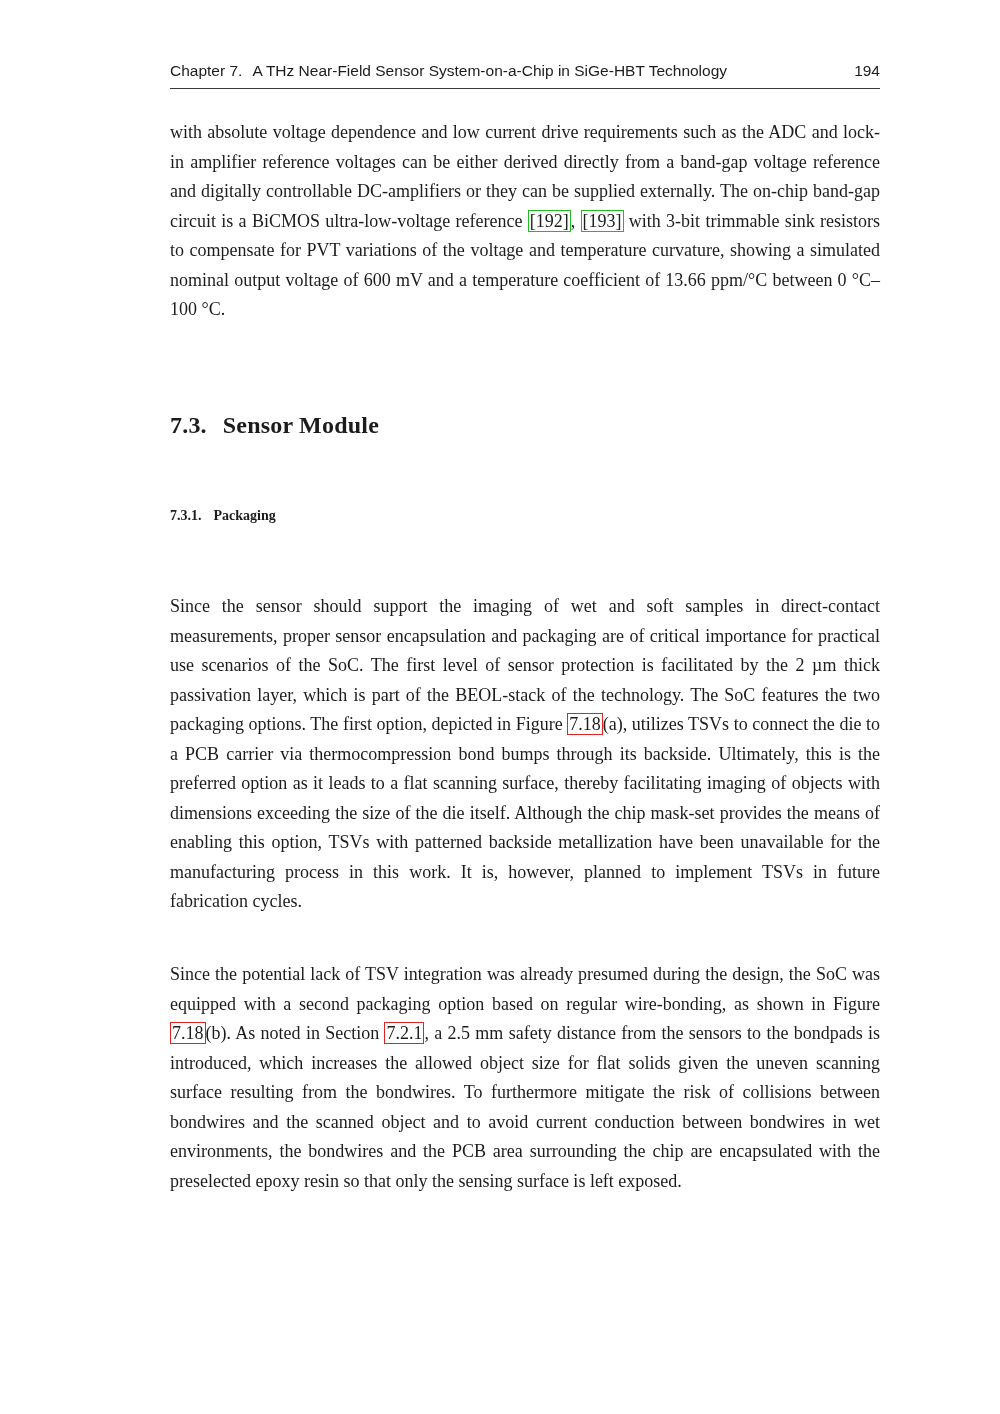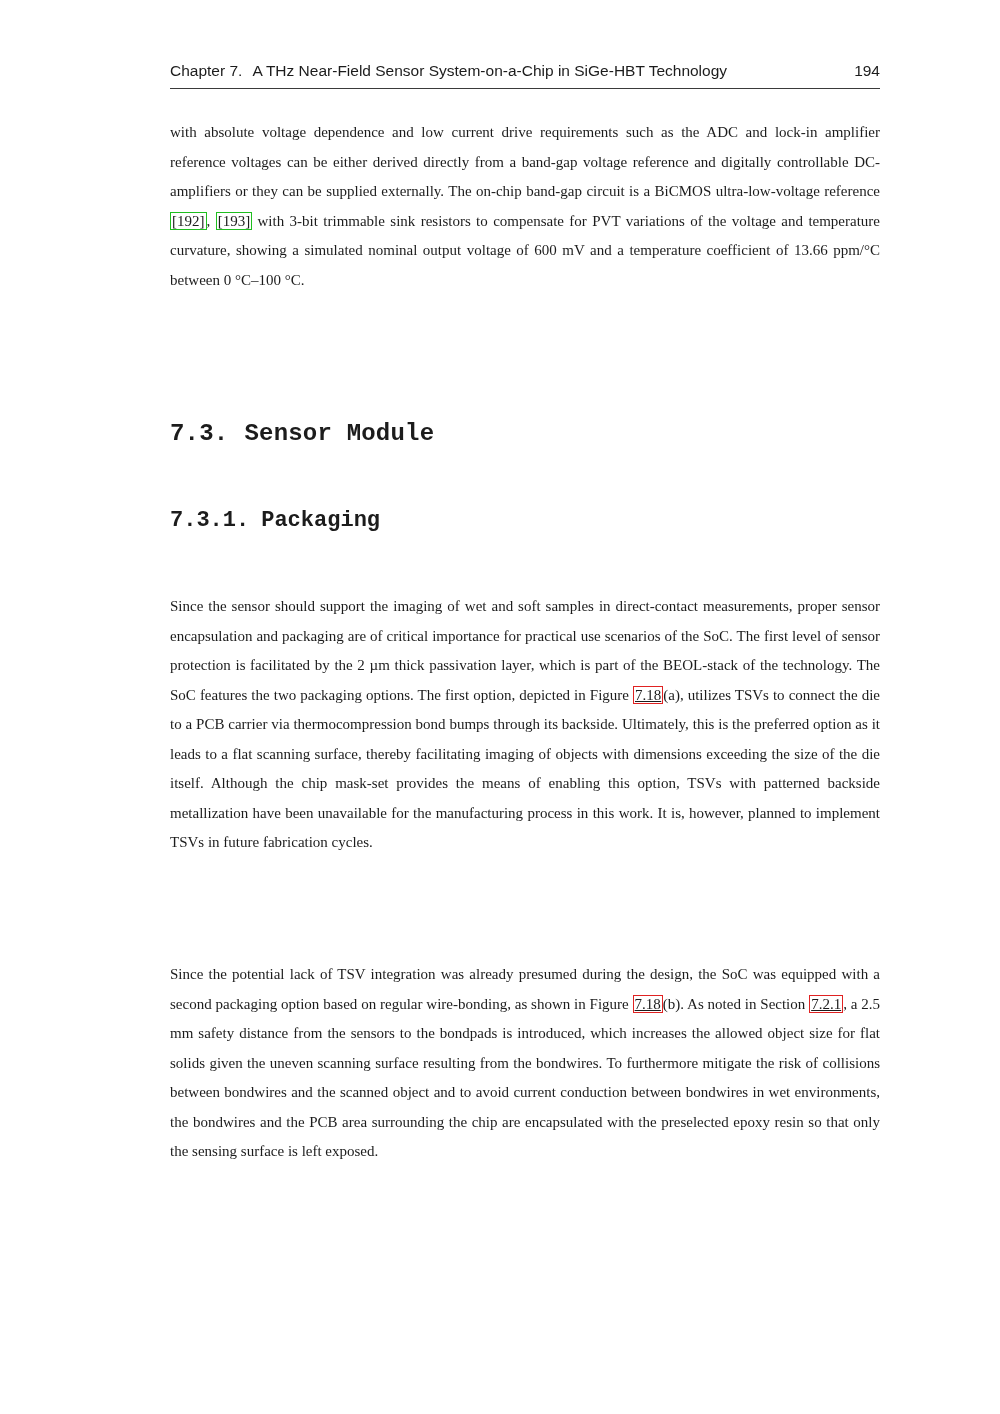--- a/index.html
+++ b/index.html
@@ -26,53 +26,52 @@
     font-size:15.5px;
     display:flex;
     justify-content:space-between;
     align-items:center;
     padding-bottom:8px;
     border-bottom:1px solid #3a3a3a;
   }
   .running-header .chapter-label{margin-right:10px;}
   
   .para{
-    font-size:15px;
+    font-size:18px;
     line-height:29.5px;
     text-align:justify;
     text-justify:inter-word;
   }
   .para-1{top:118px;}
   .para-2{top:592px;}
   .para-3{top:960px;}
   
   .section-heading{
     top:412px;
-    font-family:Liberation Mono, monospace;
+    font-family:Liberation Serif, serif;
     font-weight:bold;
     font-size:24px;
     letter-spacing:0.2px;
-    margin-top:8px;
   }
   .section-heading .num{margin-right:16px;}
   .subsection-heading{
     top:508px;
-    font-family:Liberation Mono, monospace;
+    font-family:Liberation Serif, serif;
     font-weight:bold;
-    font-size:22px;
+    font-size:14px;
   }
   .subsection-heading .num{margin-right:12px;}
   
   .link-box{
     display:inline;
     padding:0 1px;
     cursor:pointer;
   }
   .link-box.cite{border:1.4px solid var(--cite);}
-  .link-box.ref{border:1.4px solid var(--ref);text-decoration:underline;}
+  .link-box.ref{border:1.4px solid var(--ref);}
 </style>
 </head>
 <body>
 
 <div class="page">
 
   <div class="column running-header">
     <div>
       <span class="chapter-label">Chapter 7.</span><span>A THz Near-Field Sensor System-on-a-Chip in SiGe-HBT Technology</span>
     </div>

